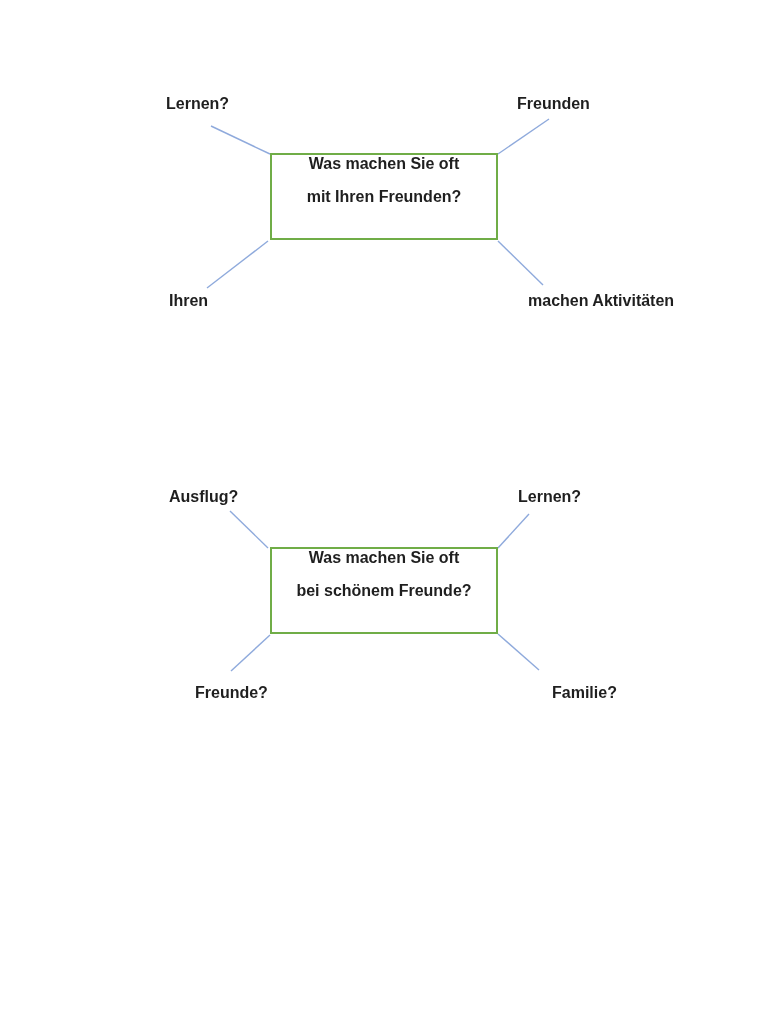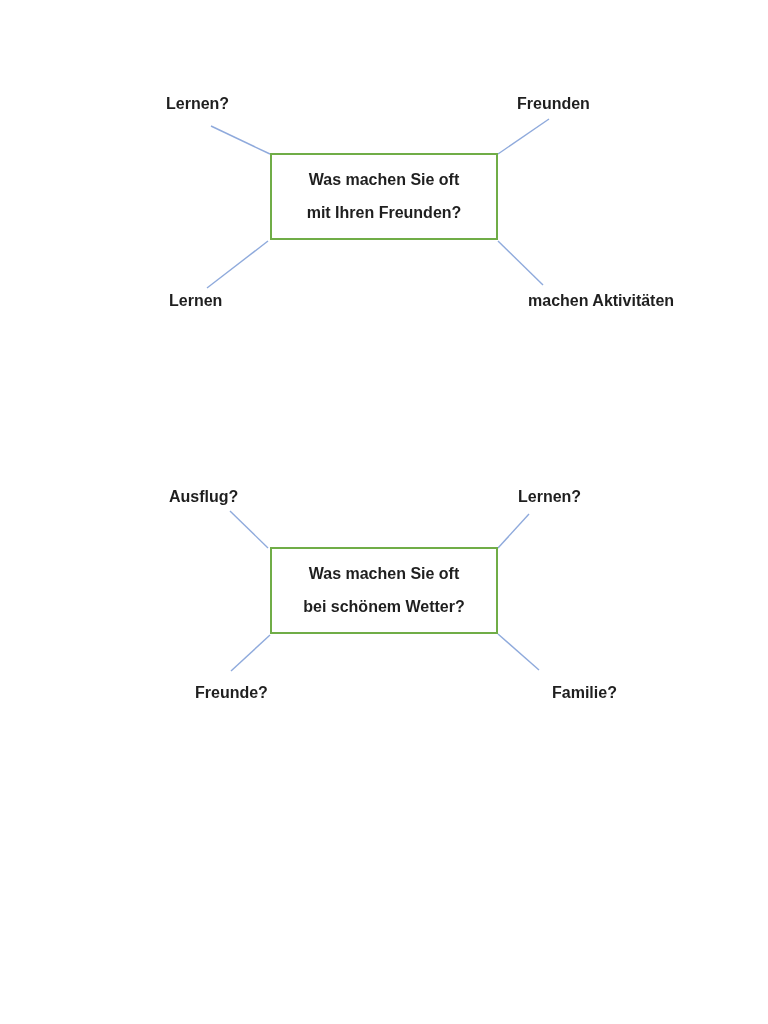--- a/index.html
+++ b/index.html
@@ -35,21 +35,20 @@
   .qbox{
     position:absolute;
     left:270px;
     width:224px;
     height:83px;
     border:2px solid var(--box-border);
     background:#fff;
     display:flex;
     flex-direction:column;
     align-items:center;
-    justify-content:center;
     gap:15px;
     text-align:center;
   }
   .qbox .qline{
     font-size:16px;
     font-weight:bold;
     white-space:nowrap;
   }
   
   .d1-box{top:153px;}
@@ -82,28 +81,28 @@
     <line x1="498" y1="634" x2="539" y2="670"></line>
   </svg>
 
   <div>
     <span class="node-label d1-tl">Lernen?</span>
     <span class="node-label d1-tr">Freunden</span>
     <div class="qbox d1-box">
       <span class="qline">Was machen Sie oft</span>
       <span class="qline">mit Ihren Freunden?</span>
     </div>
-    <span class="node-label d1-bl">Lernen</span>
+    <span class="node-label d1-bl">Ihren</span>
     <span class="node-label d1-br">machen Aktivitäten</span>
   </div>
 
   <div>
     <span class="node-label d2-tl">Ausflug?</span>
     <span class="node-label d2-tr">Lernen?</span>
     <div class="qbox d2-box">
       <span class="qline">Was machen Sie oft</span>
-      <span class="qline">bei schönem Wetter?</span>
+      <span class="qline">bei schönem Freunde?</span>
     </div>
     <span class="node-label d2-bl">Freunde?</span>
     <span class="node-label d2-br">Familie?</span>
   </div>
 
 </div>
 
 </body></html>

